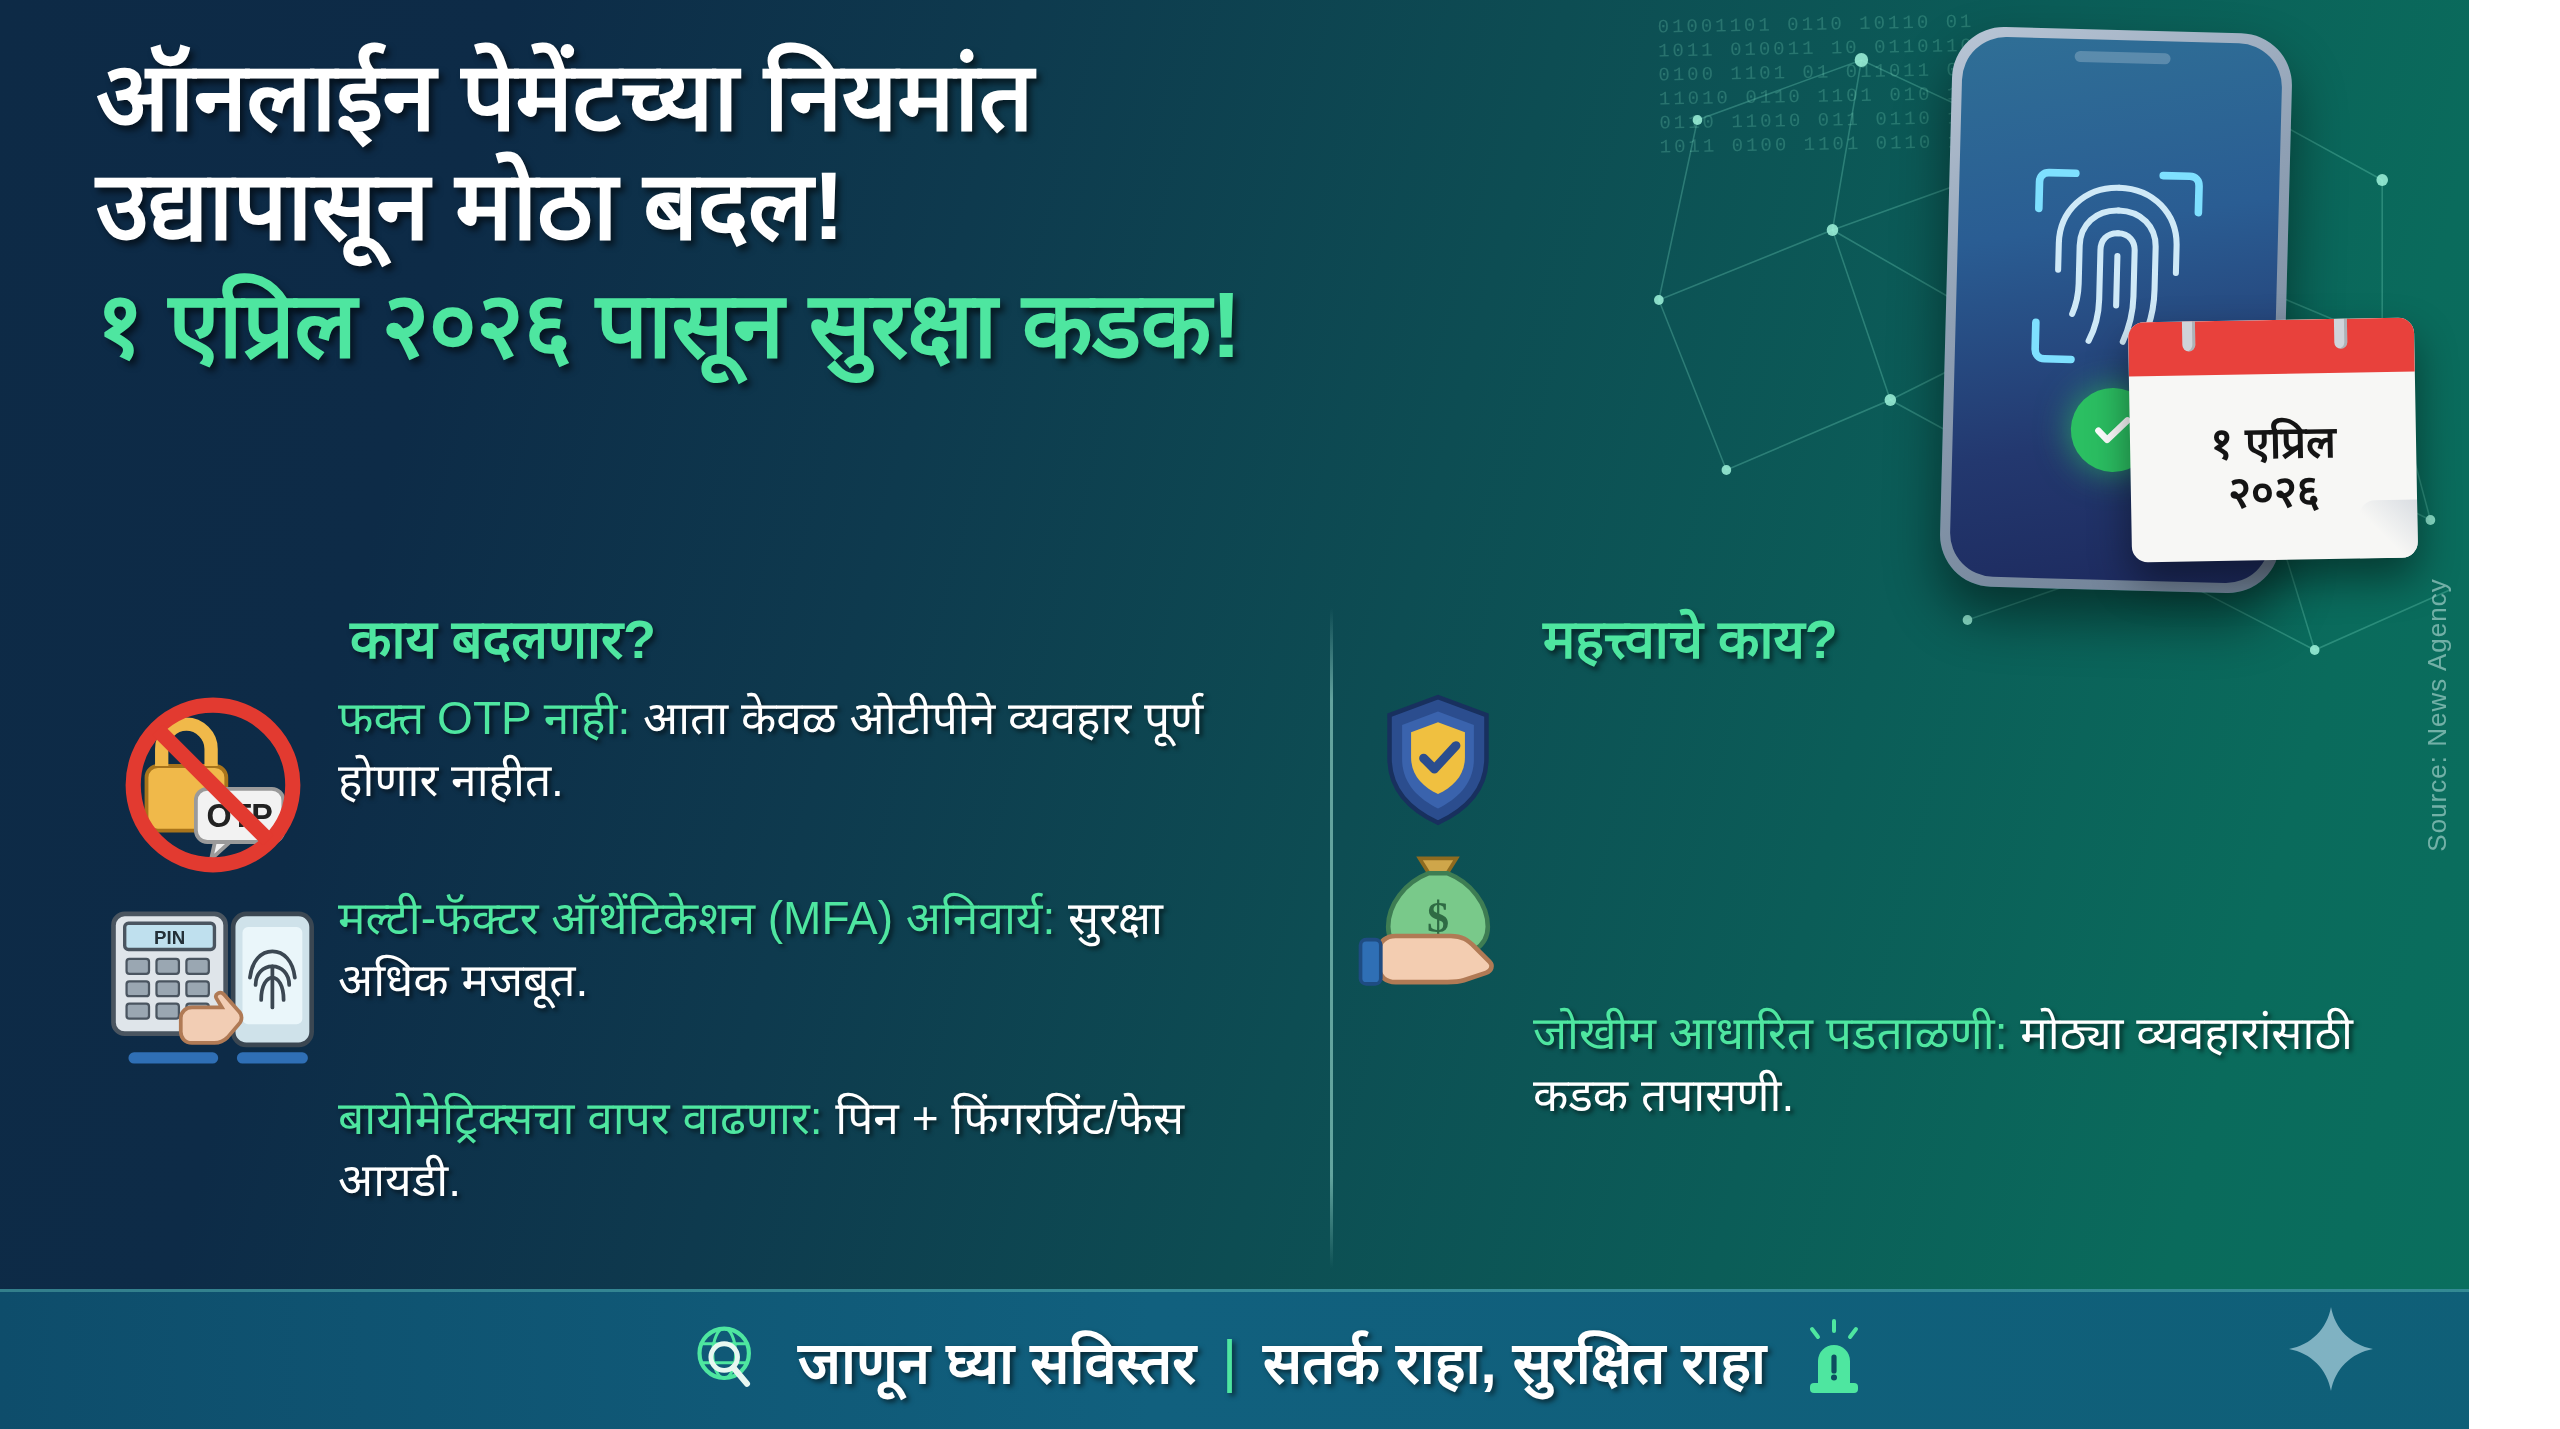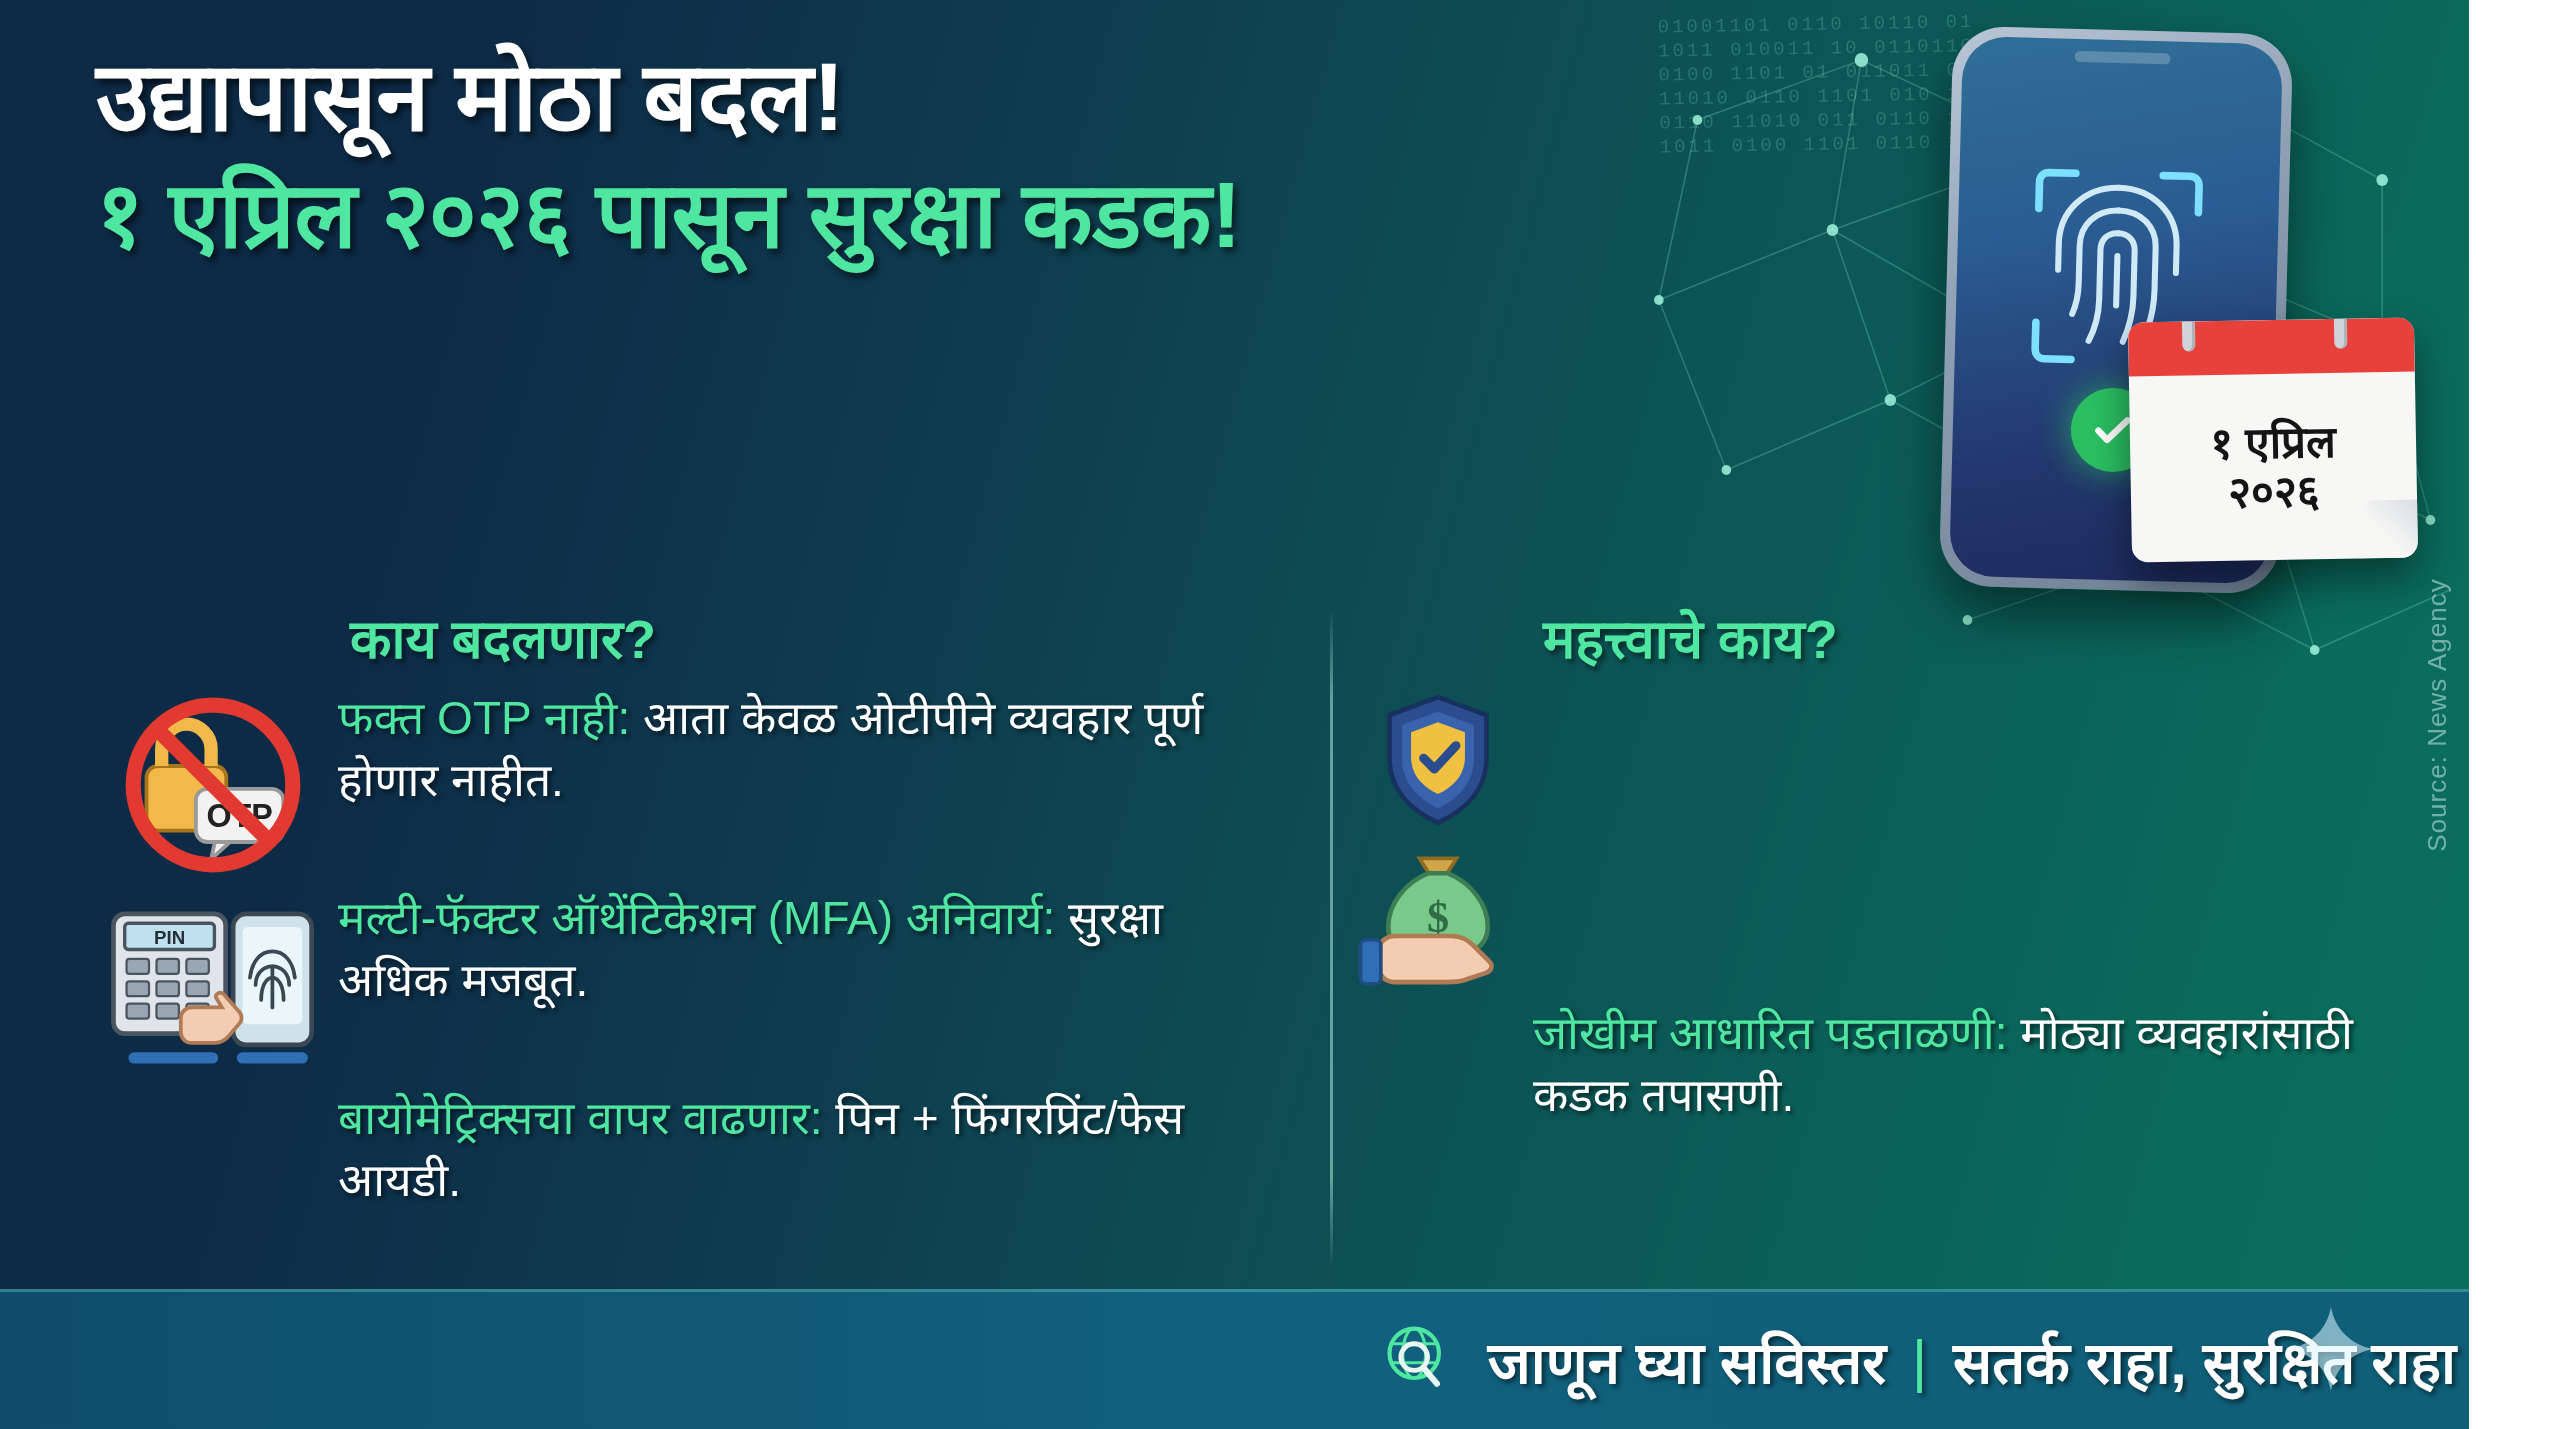--- a/index.html
+++ b/index.html
@@ -132,21 +132,21 @@
     flex: 1; font-size: 46px; line-height: 1.34; color: #ffffff;
     text-shadow: 3px 3px 4px rgba(0,0,0,0.55); padding-top: 2px;
   }
   .b-text .lead { color: #4ee6a0; font-weight: normal; }
 
   
   .footer {
     position: absolute; left: 0; bottom: 0; width: 2560px; height: 140px;
     background: linear-gradient(90deg,#0e4d6b 0%, #11607e 45%, #0f5f77 100%);
     border-top: 3px solid rgba(120,220,200,0.35);
-    display: flex; align-items: center; justify-content: flex-end; gap: 32px;
+    display: flex; align-items: center; justify-content: center; gap: 32px;
     z-index: 7;
   }
   .footer-text {
     font-size: 58px; font-weight: bold; color: #ffffff;
     text-shadow: 3px 3px 5px rgba(0,0,0,0.55);
     display: flex; align-items: center; gap: 26px;
   }
   .foot-sep { color: #4ee6a0; font-weight: normal; }
   .sparkle {
     position: absolute; right: 90px; bottom: 28px; z-index: 8;
@@ -203,20 +203,21 @@
   </div>
 
   <div class="binary">01001101 0110 10110 01
 1011 010011 10 01101101
 0100 1101 01 011011 0010
 11010 0110 1101 010 110
 0110 11010 011 0110 101
 1011 0100 1101 0110 110</div>
 
   <div class="headline">
+    <div class="hl-line">ऑनलाईन पेमेंटच्या नियमांत</div>
     <div class="hl-line">उद्यापासून मोठा बदल!</div>
     <div class="hl-line accent">१ एप्रिल २०२६ पासून सुरक्षा कडक!</div>
   </div>
 
   <div class="art">
     <div class="phone">
       <div class="phone-screen">
         <div class="notch"></div>
         <div class="fp-wrap">
           <svg width="190" height="215" viewBox="0 0 100 112">

